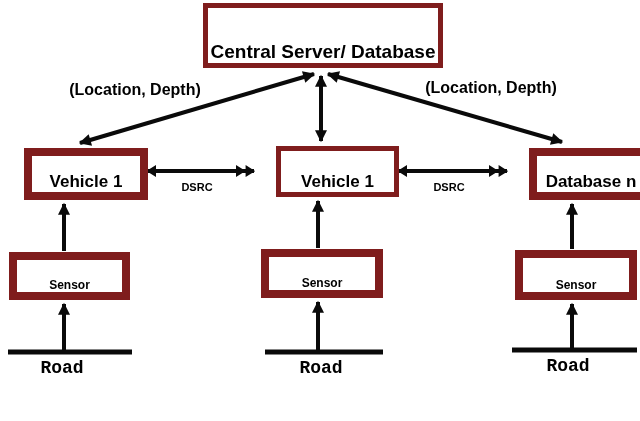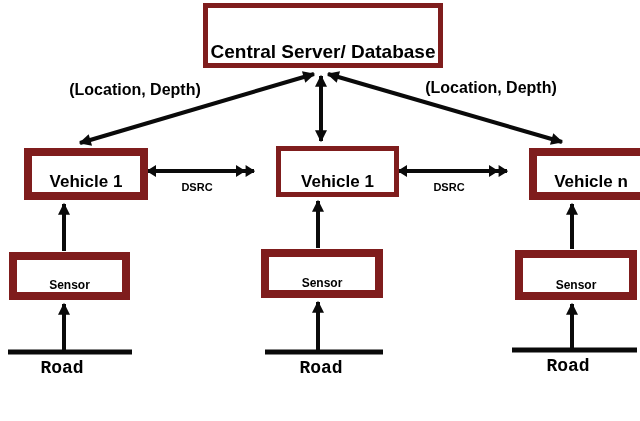--- a/index.html
+++ b/index.html
@@ -103,21 +103,21 @@
     <span>Central Server/ Database</span>
   </div>
 
   <div class="node vehicle vehicle1">
     <span>Vehicle 1</span>
   </div>
   <div class="node vehicle vehicle2">
     <span>Vehicle 1</span>
   </div>
   <div class="node vehicle vehiclen">
-    <span>Vehicle n</span>
+    <span>Database n</span>
   </div>
 
   <div class="node sensor sensor1">
     <span>Sensor</span>
   </div>
   <div class="node sensor sensor2">
     <span>Sensor</span>
   </div>
   <div class="node sensor sensorn">
     <span>Sensor</span>

